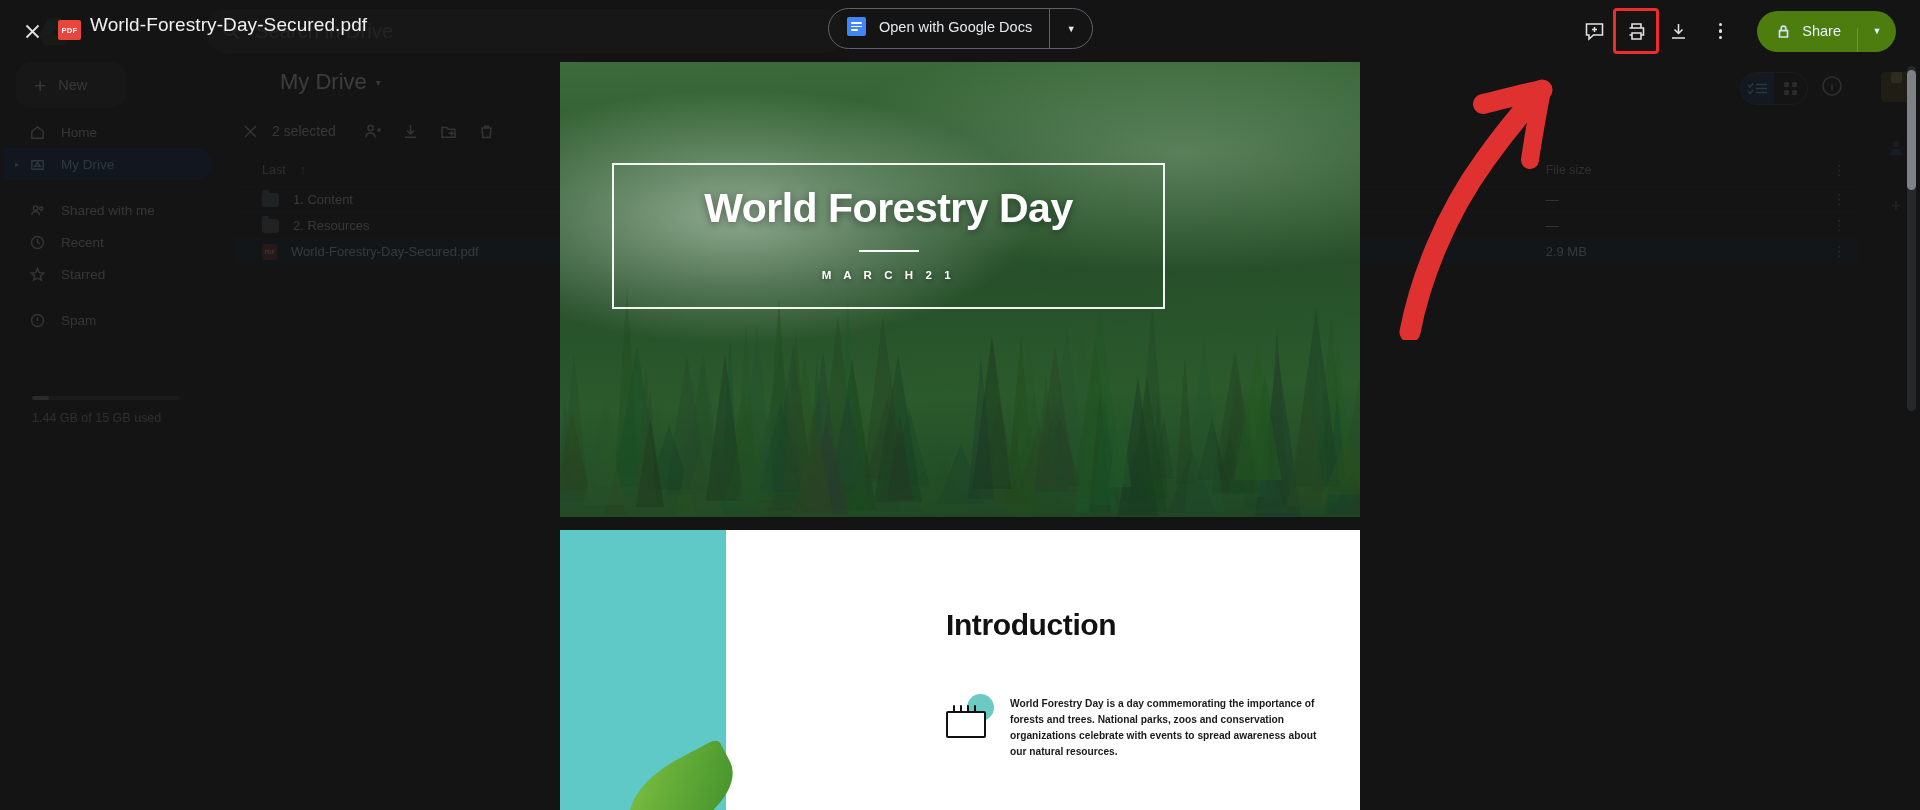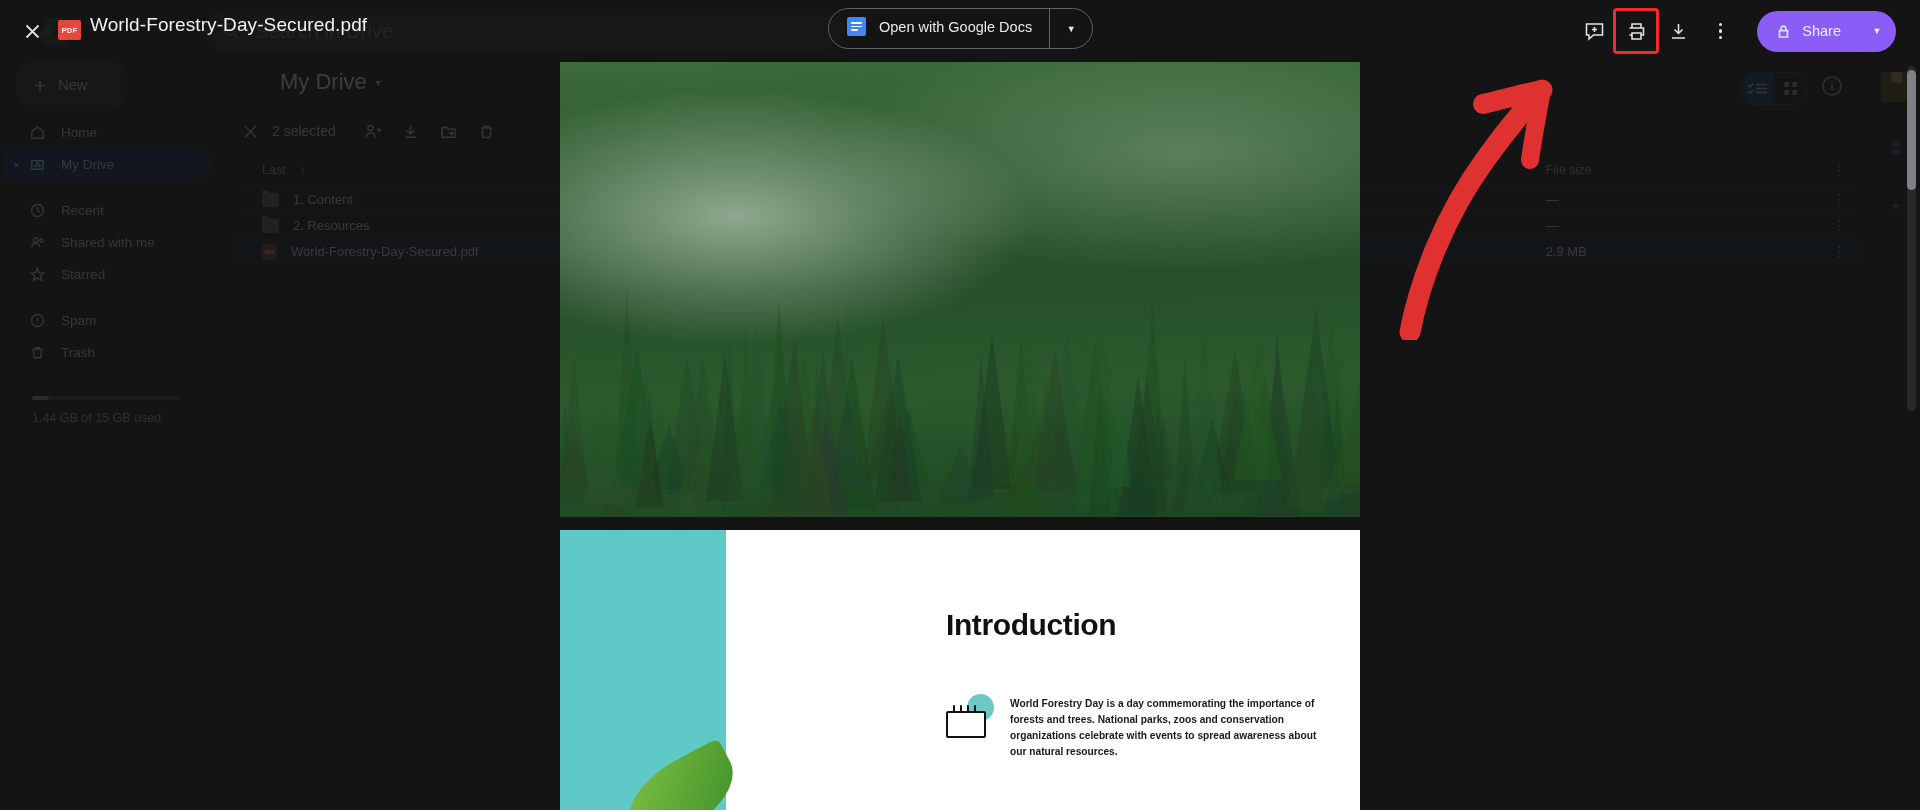--- a/index.html
+++ b/index.html
@@ -183,21 +183,21 @@
   .odb-caret { width: 42px; height: 41px; display: flex; align-items: center; justify-content: center; color: #e8eaed; font-size: 9px; }
 
   .pv-actions { position: absolute; right: 0; top: 0; height: 62px; display: flex; align-items: center; }
   .pv-ico-btn { width: 42px; height: 42px; display: flex; align-items: center; justify-content: center; position: relative; }
   .pv-ico-btn svg { width: 21px; height: 21px; fill: none; stroke: #e3e3e3; stroke-width: 1.55; }
   .pv-ico-btn.highlight { outline: 3px solid #ef2c2c; outline-offset: -1px; border-radius: 2px; }
   .pv-dots { display: flex; flex-direction: column; gap: 3.2px; align-items: center; }
   .pv-dots i { width: 3.4px; height: 3.4px; background: #e3e3e3; border-radius: 50%; display: block; }
   .share-btn {
     margin-left: 16px; margin-right: 24px;
-    height: 41px; background: #8b5cf6; border-radius: 21px;
+    height: 41px; background: #4d7c0f; border-radius: 21px;
     display: flex; align-items: flex-end;
   }
   .share-main { display: flex; align-items: center; gap: 10px; padding: 0 16px 0 18px; height: 41px; }
   .share-main svg { width: 17px; height: 17px; fill: none; stroke: #d3e3fd; stroke-width: 1.7; }
   .share-lbl { color: #e8f0fe; font-size: 14.5px; font-weight: 500; }
   .share-div { width: 1px; height: 24px; background: #4b84dd; }
   .share-caret { width: 38px; height: 41px; display:flex; align-items:center; justify-content:center; color: #e8f0fe; font-size: 9px; }
 
   
   .pages { position: absolute; left: 560px; top: 62px; width: 800px; }
@@ -306,65 +306,57 @@
         <div class="nav-item active">
           <span class="nav-caret">▸</span>
           <span class="nv-ico">
               <svg viewBox="0 0 18 18">
                 <path d="M3 5 h12 v9 H3 z M6 11 L9 7 L12 11 z"></path>
               </svg>
             </span>
           <span>My Drive</span>
         </div>
         <div class="nav-gap"></div>
-        <div class="nav-item">
-          <span class="nv-ico">
-              <svg viewBox="0 0 18 18">
-                <circle cx="9" cy="9" r="6.3"></circle>
-                <path d="M9 5.4 V9 l2.6 1.8"></path>
-              </svg>
-            </span>
-          <span>Recent</span>
-        </div>
         <div class="nav-item">
           <span class="nv-ico">
               <svg viewBox="0 0 18 18">
                 <circle cx="7" cy="6.5" r="2.4"></circle>
                 <path d="M3 14 c0-2.6 2-3.8 4-3.8 s4 1.2 4 3.8"></path>
                 <circle cx="13" cy="7" r="1.7"></circle>
               </svg>
             </span>
           <span>Shared with me</span>
+        </div>
+        <div class="nav-item">
+          <span class="nv-ico">
+              <svg viewBox="0 0 18 18">
+                <circle cx="9" cy="9" r="6.3"></circle>
+                <path d="M9 5.4 V9 l2.6 1.8"></path>
+              </svg>
+            </span>
+          <span>Recent</span>
         </div>
         <div class="nav-item">
           <span class="nv-ico">
               <svg viewBox="0 0 18 18">
                 <path d="M9 2.6 L11 7 L15.7 7.4 L12.1 10.5 L13.2 15.2 L9 12.7 L4.8 15.2 L5.9 10.5 L2.3 7.4 L7 7 Z"></path>
               </svg>
             </span>
           <span>Starred</span>
         </div>
         <div class="nav-gap"></div>
         <div class="nav-item">
           <span class="nv-ico">
               <svg viewBox="0 0 18 18">
                 <circle cx="9" cy="9" r="6.3"></circle>
                 <path d="M9 5.6 v4"></path>
                 <path d="M9 12.2 v.4"></path>
               </svg>
             </span>
           <span>Spam</span>
-        </div>
-        <div class="nav-item">
-          <span class="nv-ico">
-              <svg viewBox="0 0 18 18">
-                <path d="M4.6 5.4 h8.8 l-.9 9.2 H5.5 Z M7 5.4 V3.8 h4 v1.6"></path>
-              </svg>
-            </span>
-          <span>Trash</span>
         </div>
         <div class="nav-gap"></div>
       </div>
 
       <div class="storage-bar">
           <i></i>
         </div>
       <div class="storage-text">1.44 GB of 15 GB used</div>
     </div>
 
@@ -697,20 +689,26 @@
             <div class="tree" style="left:326.8px;bottom:17.1px;border-left-width:13.9px;border-right-width:13.9px;border-bottom:85.0px solid rgba(35,51,36,0.54);"></div>
             <div class="tree" style="left:624.2px;bottom:5.5px;border-left-width:20.9px;border-right-width:20.9px;border-bottom:173.5px solid rgba(32,83,45,0.37);"></div>
             <div class="tree" style="left:75.0px;bottom:13.4px;border-left-width:11.2px;border-right-width:11.2px;border-bottom:136.9px solid rgba(43,69,38,0.35);"></div>
             <div class="tree" style="left:593.5px;bottom:38.3px;border-left-width:10.8px;border-right-width:10.8px;border-bottom:63.6px solid rgba(27,62,32,0.40);"></div>
             <div class="tree" style="left:567.1px;bottom:5.1px;border-left-width:20.7px;border-right-width:20.7px;border-bottom:135.8px solid rgba(23,57,28,0.37);"></div>
             <div class="tree" style="left:288.5px;bottom:2.6px;border-left-width:10.2px;border-right-width:10.2px;border-bottom:126.4px solid rgba(24,87,29,0.18);"></div>
             <div class="tree" style="left:697.3px;bottom:5.1px;border-left-width:15.1px;border-right-width:15.1px;border-bottom:41.7px solid rgba(26,81,48,0.19);"></div>
             <div class="tree" style="left:458.6px;bottom:30.7px;border-left-width:20.4px;border-right-width:20.4px;border-bottom:61.7px solid rgba(46,64,35,0.40);"></div>
           </div>
       </div>
+      <div class="cover-frame">
+        <div class="cover-inner"></div>
+        <div class="cover-title">World Forestry Day</div>
+        <div class="cover-rule"></div>
+        <div class="cover-date">M A R C H   2 1</div>
+      </div>
     </div>
 
     <div class="page-gap"></div>
 
     <div class="page page2">
       <div class="p2-left">
         <div class="p2-teal"></div>
         <div class="p2-white"></div>
         <div class="seedling">
 

